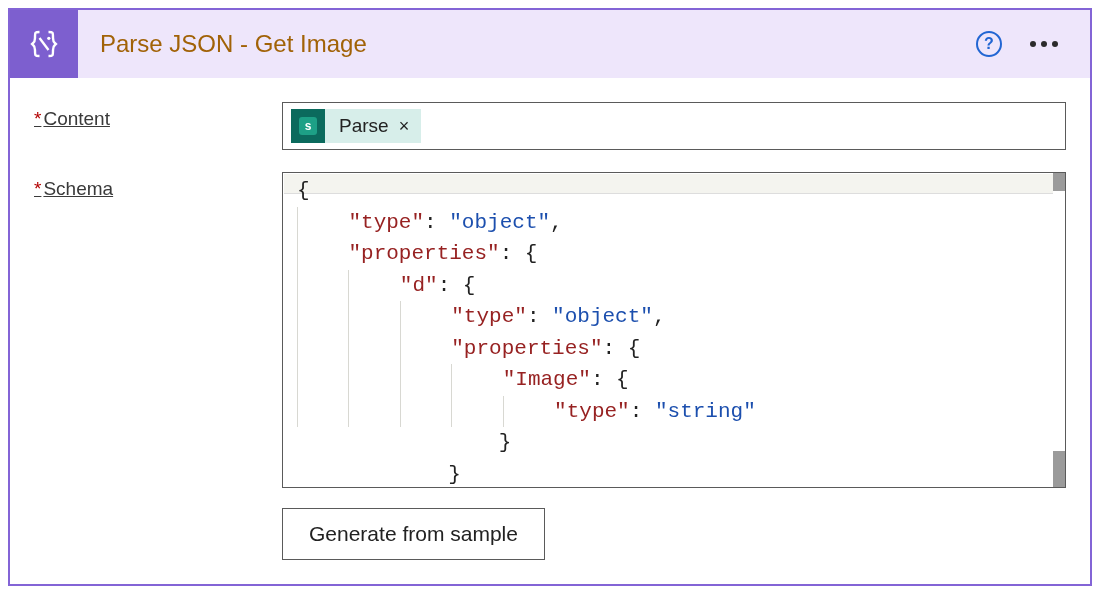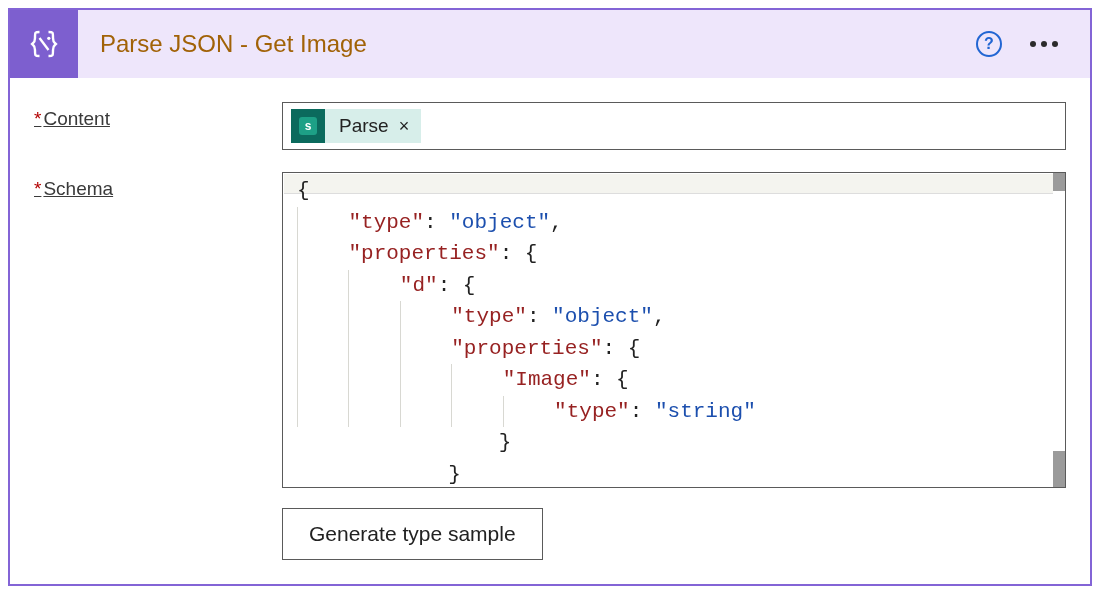--- a/index.html
+++ b/index.html
@@ -213,18 +213,18 @@
       </div>
       <div class="field-control">
         <div class="schema-box">
           <div class="schema-gutter-top"></div>
           <div class="schema-content" id="schema-content"><div><span class="pun">{</span></div><div><span class="indent-guide">    </span><span class="kw">"type"</span><span class="pun">: </span><span class="str">"object"</span><span class="pun">,</span></div><div><span class="indent-guide">    </span><span class="kw">"properties"</span><span class="pun">: {</span></div><div><span class="indent-guide">    </span><span class="indent-guide">    </span><span class="kw">"d"</span><span class="pun">: {</span></div><div><span class="indent-guide">    </span><span class="indent-guide">    </span><span class="indent-guide">    </span><span class="kw">"type"</span><span class="pun">: </span><span class="str">"object"</span><span class="pun">,</span></div><div><span class="indent-guide">    </span><span class="indent-guide">    </span><span class="indent-guide">    </span><span class="kw">"properties"</span><span class="pun">: {</span></div><div><span class="indent-guide">    </span><span class="indent-guide">    </span><span class="indent-guide">    </span><span class="indent-guide">    </span><span class="kw">"Image"</span><span class="pun">: {</span></div><div><span class="indent-guide">    </span><span class="indent-guide">    </span><span class="indent-guide">    </span><span class="indent-guide">    </span><span class="indent-guide">    </span><span class="kw">"type"</span><span class="pun">: </span><span class="str">"string"</span></div><div><span class="pun">                }</span></div><div><span class="pun">            }</span></div></div>
           <div class="scroll-track">
             <div class="scroll-thumb-top"></div>
             <div class="scroll-thumb-bot"></div>
           </div>
         </div>
-        <button class="generate-btn">Generate type sample</button>
+        <button class="generate-btn">Generate from sample</button>
       </div>
     </div>
 
   </div>
 </div>
 
 </body></html>

